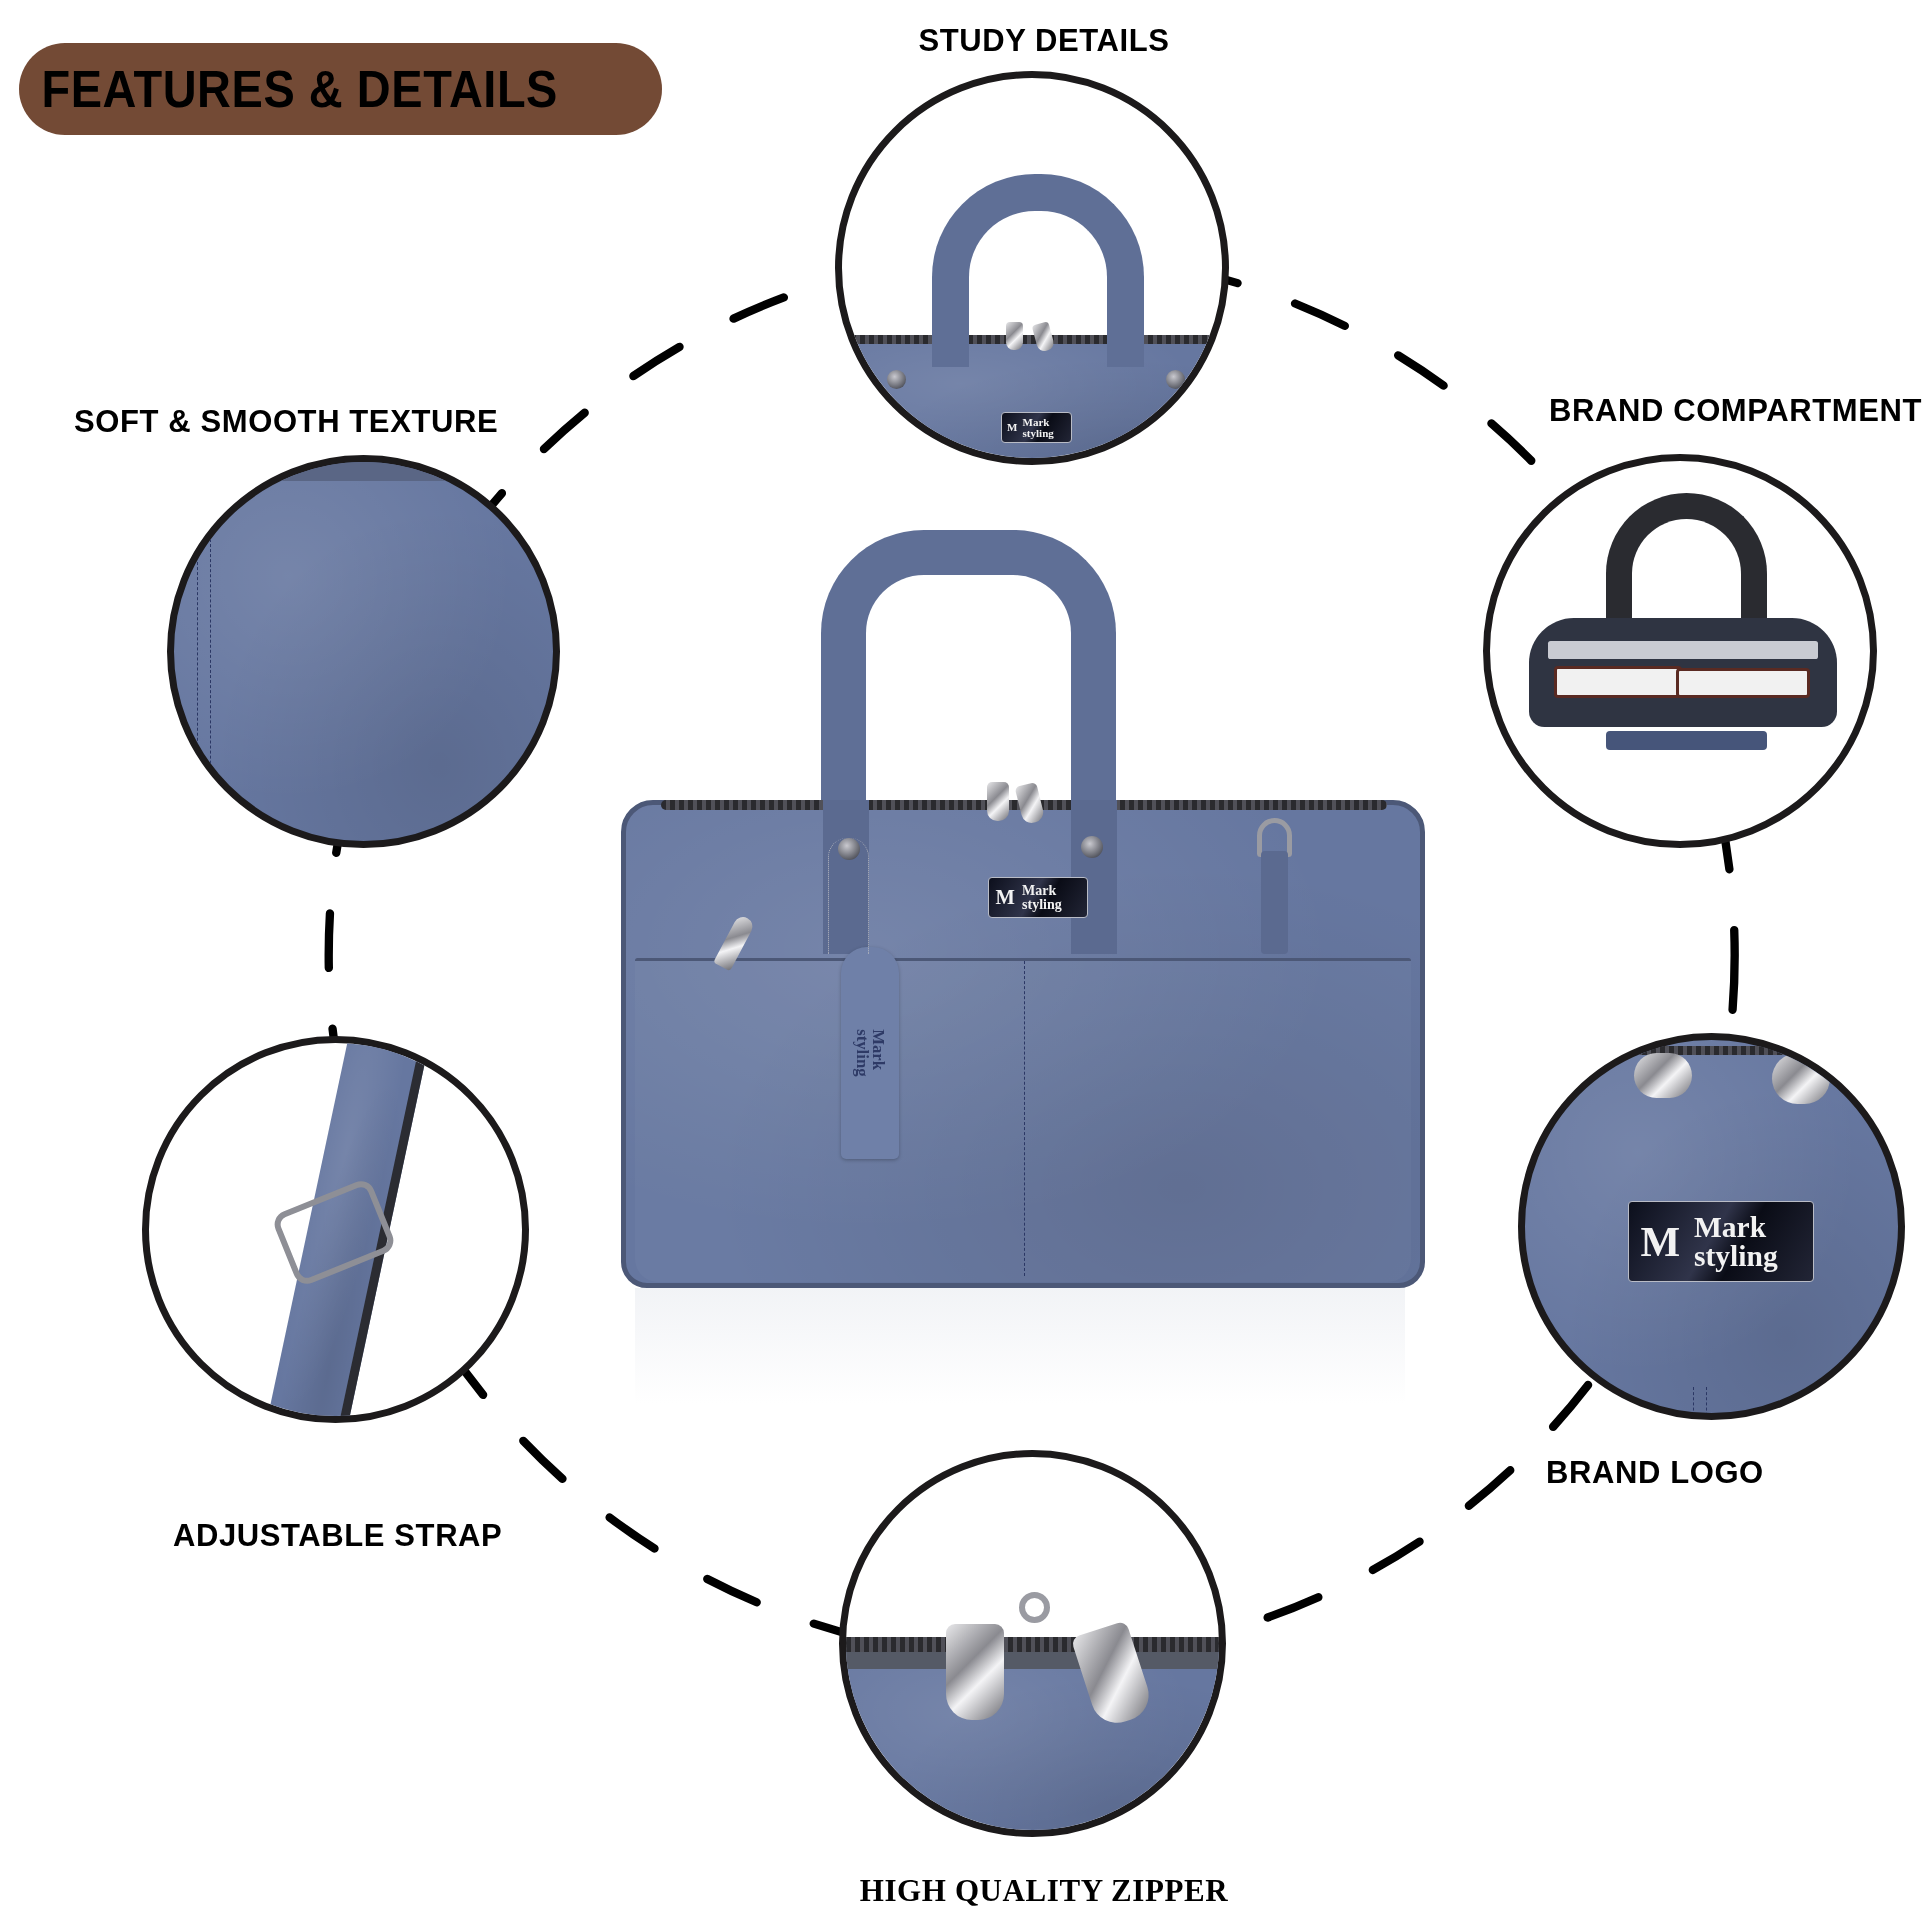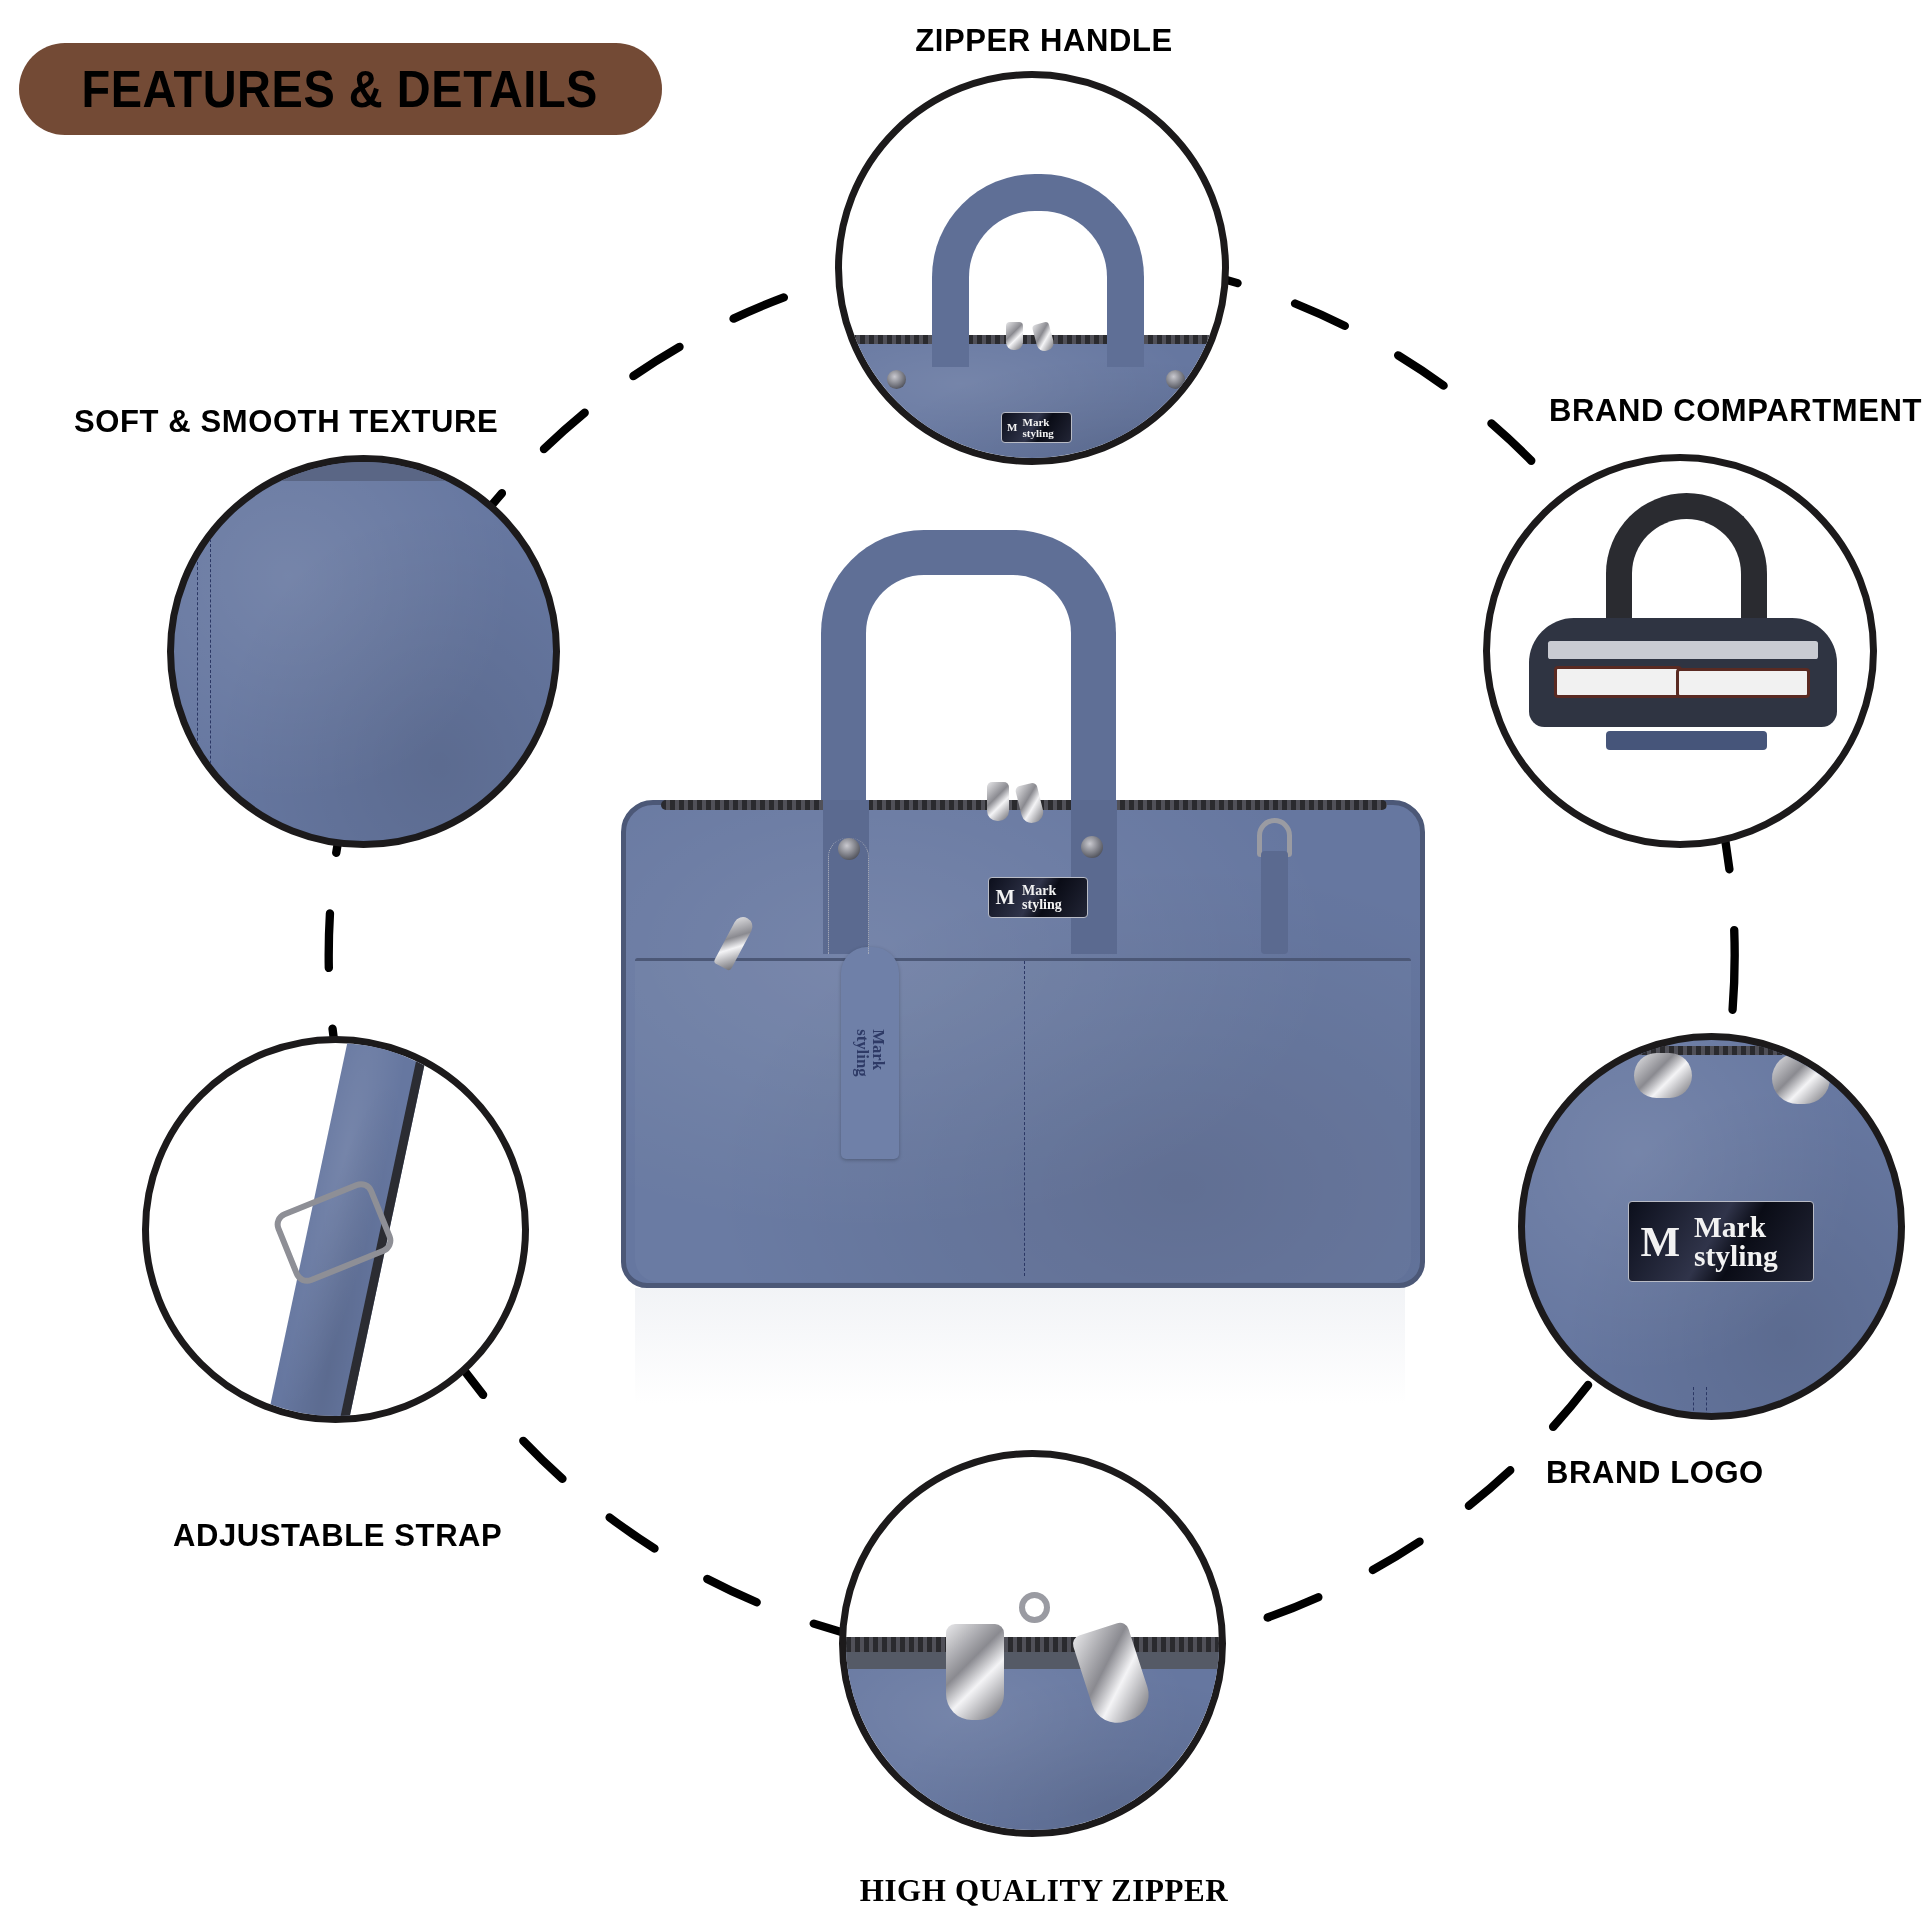--- a/index.html
+++ b/index.html
@@ -2,21 +2,21 @@
 <html style="font-size:10.3px"><head>
 <meta charset="utf-8">
 <style>
   html, body { margin: 0; padding: 0; background: #ffffff; }
   body { width: 1926px; height: 1926px; position: relative; overflow: hidden;
          font-family: "Liberation Sans", "DejaVu Sans", sans-serif; }
   .abs { position: absolute; }
   .title-pill {
     position: absolute; left: 18.6px; top: 43px; width: 643px; height: 92px;
     background: #734a35; border-radius: 46px;
-    display: flex; align-items: center; justify-content: center;
+    display: flex; align-items: center; justify-content: flex-start;
   }
   .title-text {
     font-family: "Liberation Sans", "DejaVu Sans", sans-serif;
     font-weight: 700; font-size: 51px; color: #000; letter-spacing: 0.6px;
     transform: scaleX(0.92); white-space: nowrap;
   }
   .label {
     position: absolute; font-weight: 700; font-size: 31px; color: #000;
     white-space: nowrap; letter-spacing: 0.6px; transform-origin: left center;
   }
@@ -51,21 +51,21 @@
 <body>
 
 <svg class="abs" style="left:0;top:0" width="1926" height="1926" viewBox="0 0 3000 3000">
   <circle cx="1607" cy="1488" r="1095" fill="none" stroke="#000" stroke-width="13" stroke-linecap="round" stroke-dasharray="85 95"></circle>
 </svg>
 
 <div class="title-pill">
   <span class="title-text">FEATURES &amp; DETAILS</span>
 </div>
 
-<div class="label center" style="left:1044px; top:23px;">ZIPPER HANDLE</div>
+<div class="label center" style="left:1044px; top:23px;">STUDY DETAILS</div>
 <div class="label" style="left:74px; top:404px;">SOFT &amp; SMOOTH TEXTURE</div>
 <div class="label" style="left:1549px; top:393px;">BRAND COMPARTMENT</div>
 <div class="label" style="left:173px; top:1518px;">ADJUSTABLE STRAP</div>
 <div class="label" style="left:1546px; top:1455px;">BRAND LOGO</div>
 <div class="label center" style="left:1044px; top:1873px;font-family:Liberation Serif, serif;">HIGH QUALITY ZIPPER</div>
 
 <div class="bubble" style="left:835px; top:71px; width:394px; height:394px;">
   <div class="abs leather" style="left:0; top:263px; width:394px; height:141px;"></div>
   <div class="zip-track" style="left:0; top:257px; width:394px; height:9px;"></div>
   <div class="handle" style="left:90px; top:96px; width:212px; height:193px;"></div>

